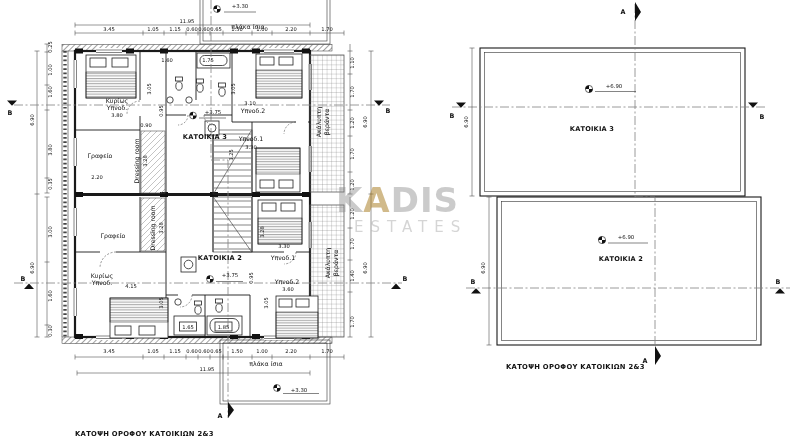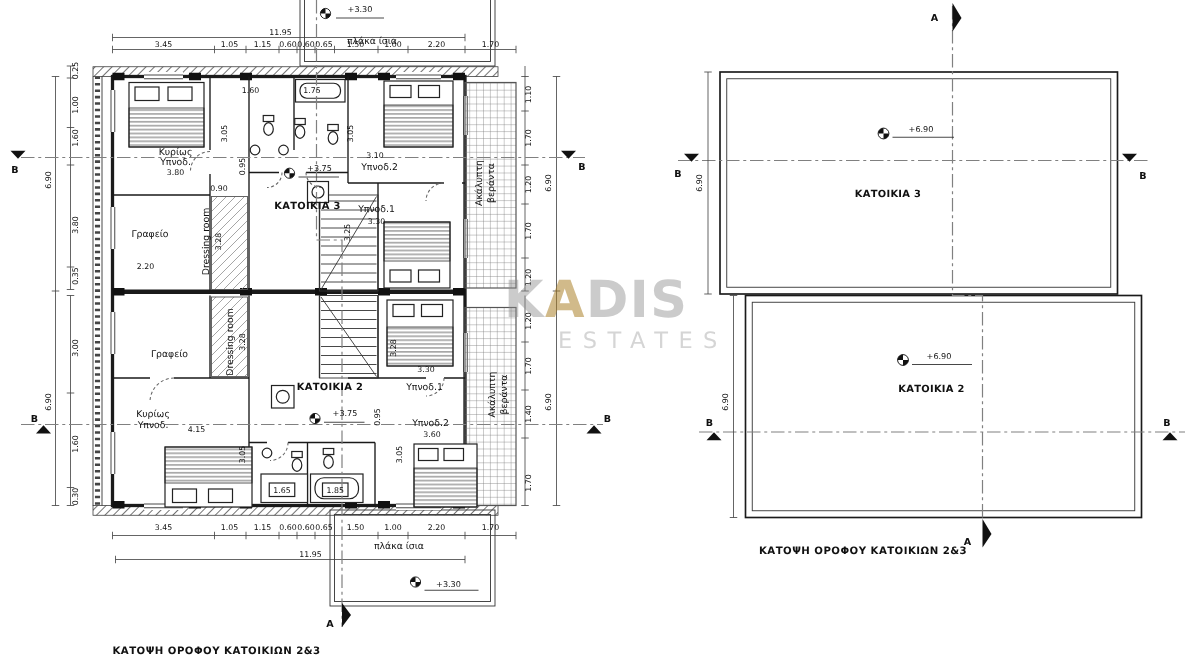--- a/index.html
+++ b/index.html
@@ -17,21 +17,21 @@
   .thin{stroke:#333;stroke-width:.6;fill:none;}
   .dimline{stroke:#444;stroke-width:.55;fill:none;}
   .dashdot{stroke:#808080;stroke-width:.8;fill:none;stroke-dasharray:9 2.5 2 2.5;}
   .arc{stroke:#666;stroke-width:.7;fill:none;stroke-dasharray:2 1.6;}
   .fixt{stroke:#222;stroke-width:.8;fill:#fff;}
   .mark{fill:#111;}
   
   .wm{position:absolute;left:336px;top:183px;line-height:1;pointer-events:none;}
   .wm-main{font-size:34px;font-weight:700;letter-spacing:1px;color:rgba(140,140,140,.45);}
   .wm-main .gold{color:rgba(172,130,42,.55);}
-  .wm-sub{margin-top:3px;margin-left:36px;font-size:15px;letter-spacing:7px;color:rgba(150,150,150,.4);}
+  .wm-sub{margin-top:3px;margin-left:18px;font-size:15px;letter-spacing:7px;color:rgba(150,150,150,.4);}
 </style>
 </head>
 <body>
 
 <div id="stage">
 <svg width="796" height="448" viewBox="0 0 796 448">
   <defs>
     <pattern id="hatch" width="4" height="4" patternUnits="userSpaceOnUse" patternTransform="rotate(45)">
       <line x1="0" y1="0" x2="0" y2="4" stroke="#444" stroke-width="1"></line>
     </pattern>

